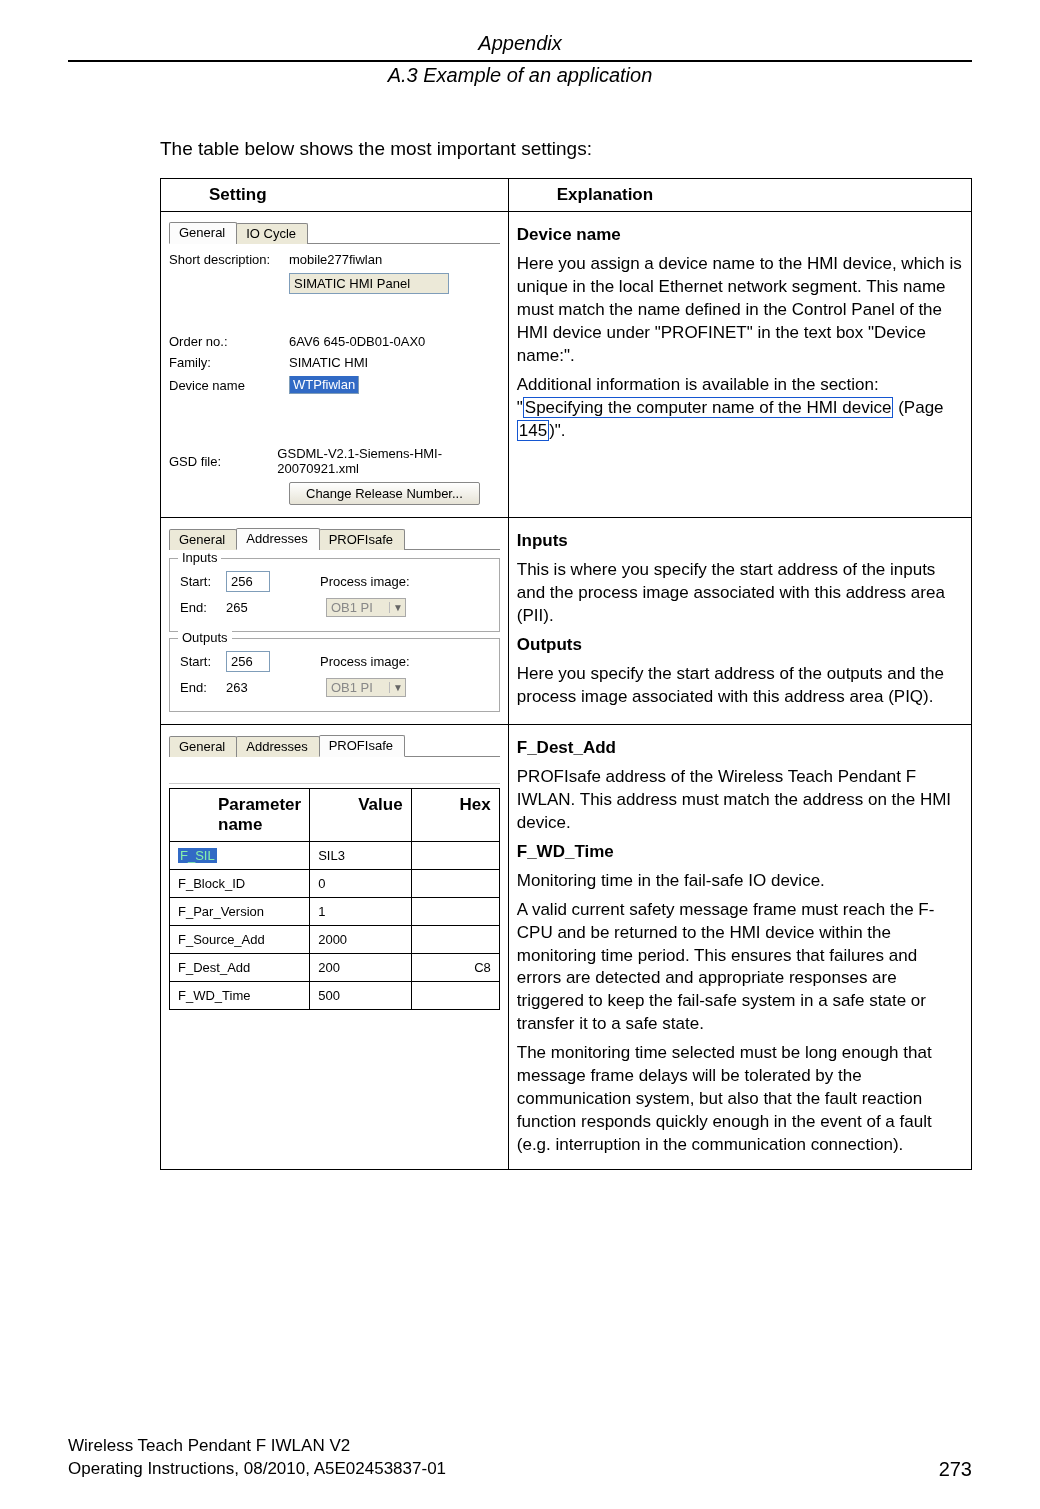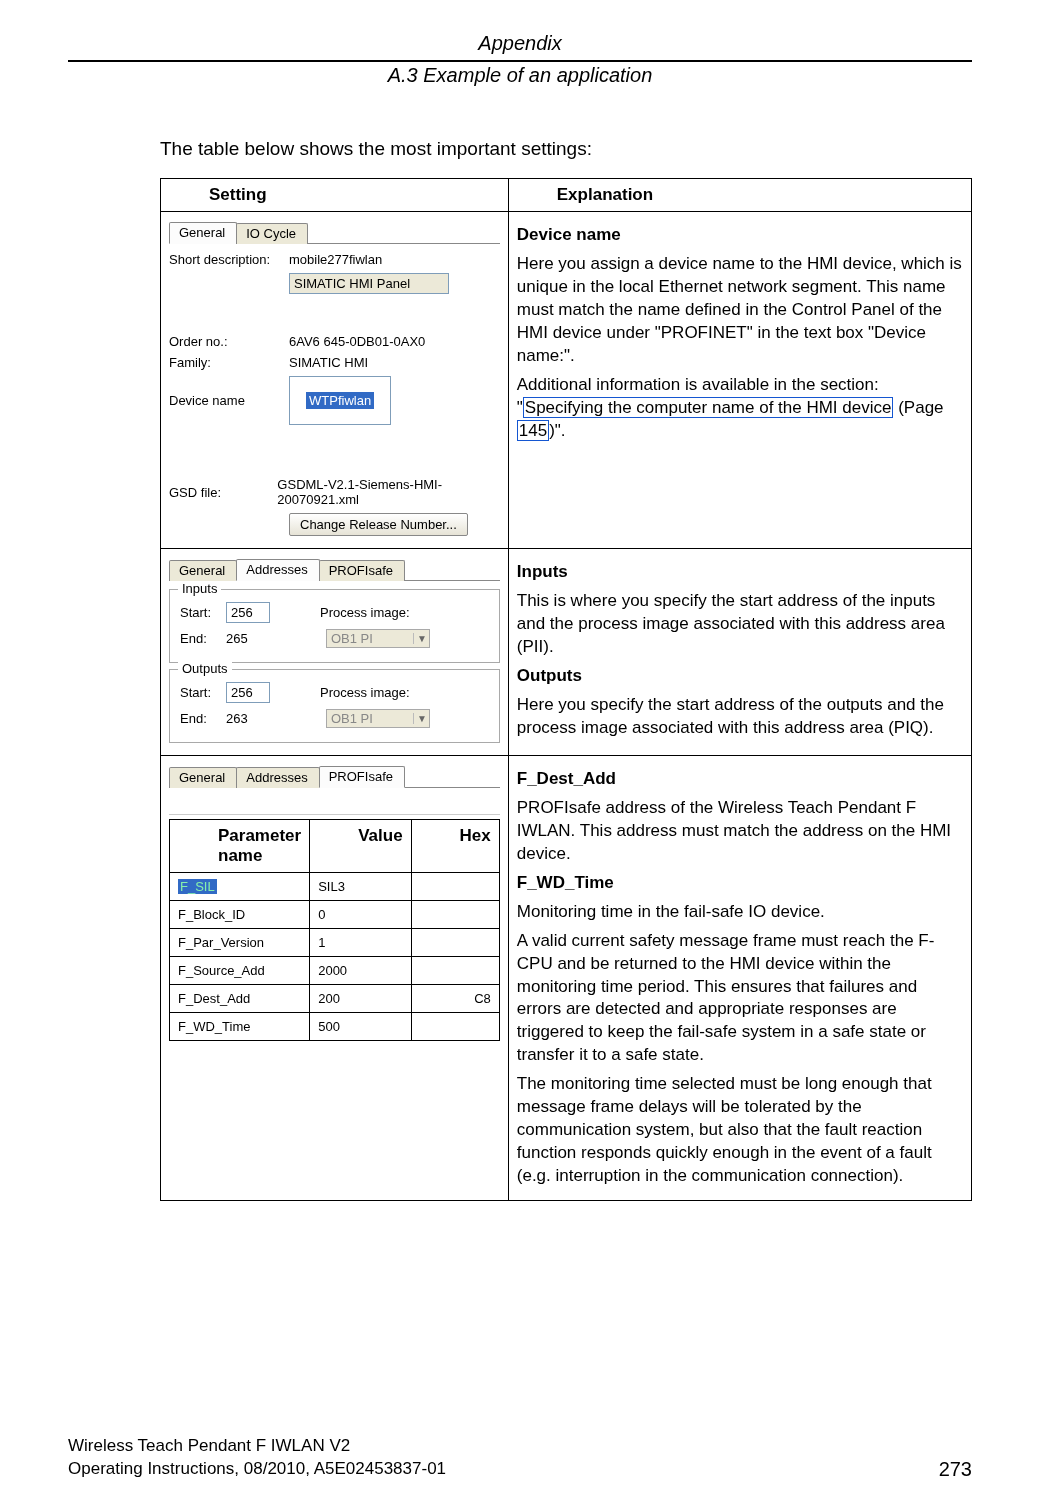--- a/index.html
+++ b/index.html
@@ -68,24 +68,24 @@
   .tab { padding:2px 11px 3px 9px; border:1px solid #888; border-bottom:none; margin-right:-1px; background:#ece9d8; position:relative; top:1px; border-radius:2px 2px 0 0;}
   .tab.active { background:#fcfcfc; font-weight:normal; border-bottom:1px solid #fcfcfc;}
   .tab.inactive { background:#ece9d8; }
 
   .form-row { display:flex; margin:6px 0; align-items:center;}
   .form-lbl { width:120px; }
   .form-val { }
   .txtbox { border:1px solid #7f9db9; background:#fff; padding:2px 4px; min-height:18px; display:inline-block; }
   .txtbox.ro { background:#ece9d8; color:#000000; }
   .blue-sel { background:#316ac5; color:#fff; padding:1px 3px;}
-  .btn { border:1px solid #888; background:linear-gradient(#fff,#e6e3d6); padding:3px 10px; display:inline-block; border-radius:2px;}
+  .btn { border:1px solid #888; background:linear-gradient(#fff,#e6e3d6); padding:3px 16px; display:inline-block; border-radius:2px;}
   .fieldset { border:1px solid #a9a9a9; padding:6px 10px 8px 10px; margin:6px 0; position:relative;}
   .fieldset .legend { position:absolute; top:-9px; left:8px; background:#fff; padding:0 4px; font-size:13px;}
-  .ddl { border:1px solid #a9a9a9; background:#ece9d8; color:#888; display:inline-flex; align-items:center; justify-content:space-between; padding:1px 2px 1px 4px; width:104px;}
+  .ddl { border:1px solid #a9a9a9; background:#ece9d8; color:#888; display:inline-flex; align-items:center; justify-content:space-between; padding:1px 2px 1px 4px; width:80px;}
   .ddl .arr { font-size:10px; color:#666; border-left:1px solid #bbb; padding-left:3px;}
 
   
   .param-tbl { width:100%; border-collapse:collapse; font-size:13px; }
   .param-tbl th { text-align:left; font-weight:normal; background:#ece9d8; padding:2px 4px; border-right:1px solid #ccc;}
   .param-tbl td { padding:1px 4px; border-right:1px solid #eee;}
   .sel-row { background:#316ac5; color:#86efac; display:inline-block; padding:0 2px;}
   .sep { border-top:1px solid #ccc; margin:4px 0;}
 
   
@@ -143,21 +143,21 @@
             <div class="form-row">
               <div class="form-lbl">Order no.:</div>
               <div class="form-val">6AV6 645-0DB01-0AX0</div>
             </div>
             <div class="form-row">
               <div class="form-lbl">Family:</div>
               <div class="form-val">SIMATIC HMI</div>
             </div>
             <div class="form-row">
               <div class="form-lbl">Device name</div>
-              <div class="txtbox" style="padding:16px">
+              <div class="txtbox" style="padding:0">
                 <span class="blue-sel">WTPfiwlan</span>
               </div>
             </div>
             <div style="height:40px"></div>
             <div class="form-row">
               <div class="form-lbl">GSD file:</div>
               <div class="form-val">GSDML-V2.1-Siemens-HMI-20070921.xml</div>
             </div>
             <div class="form-row">
               <div class="form-lbl"></div>

